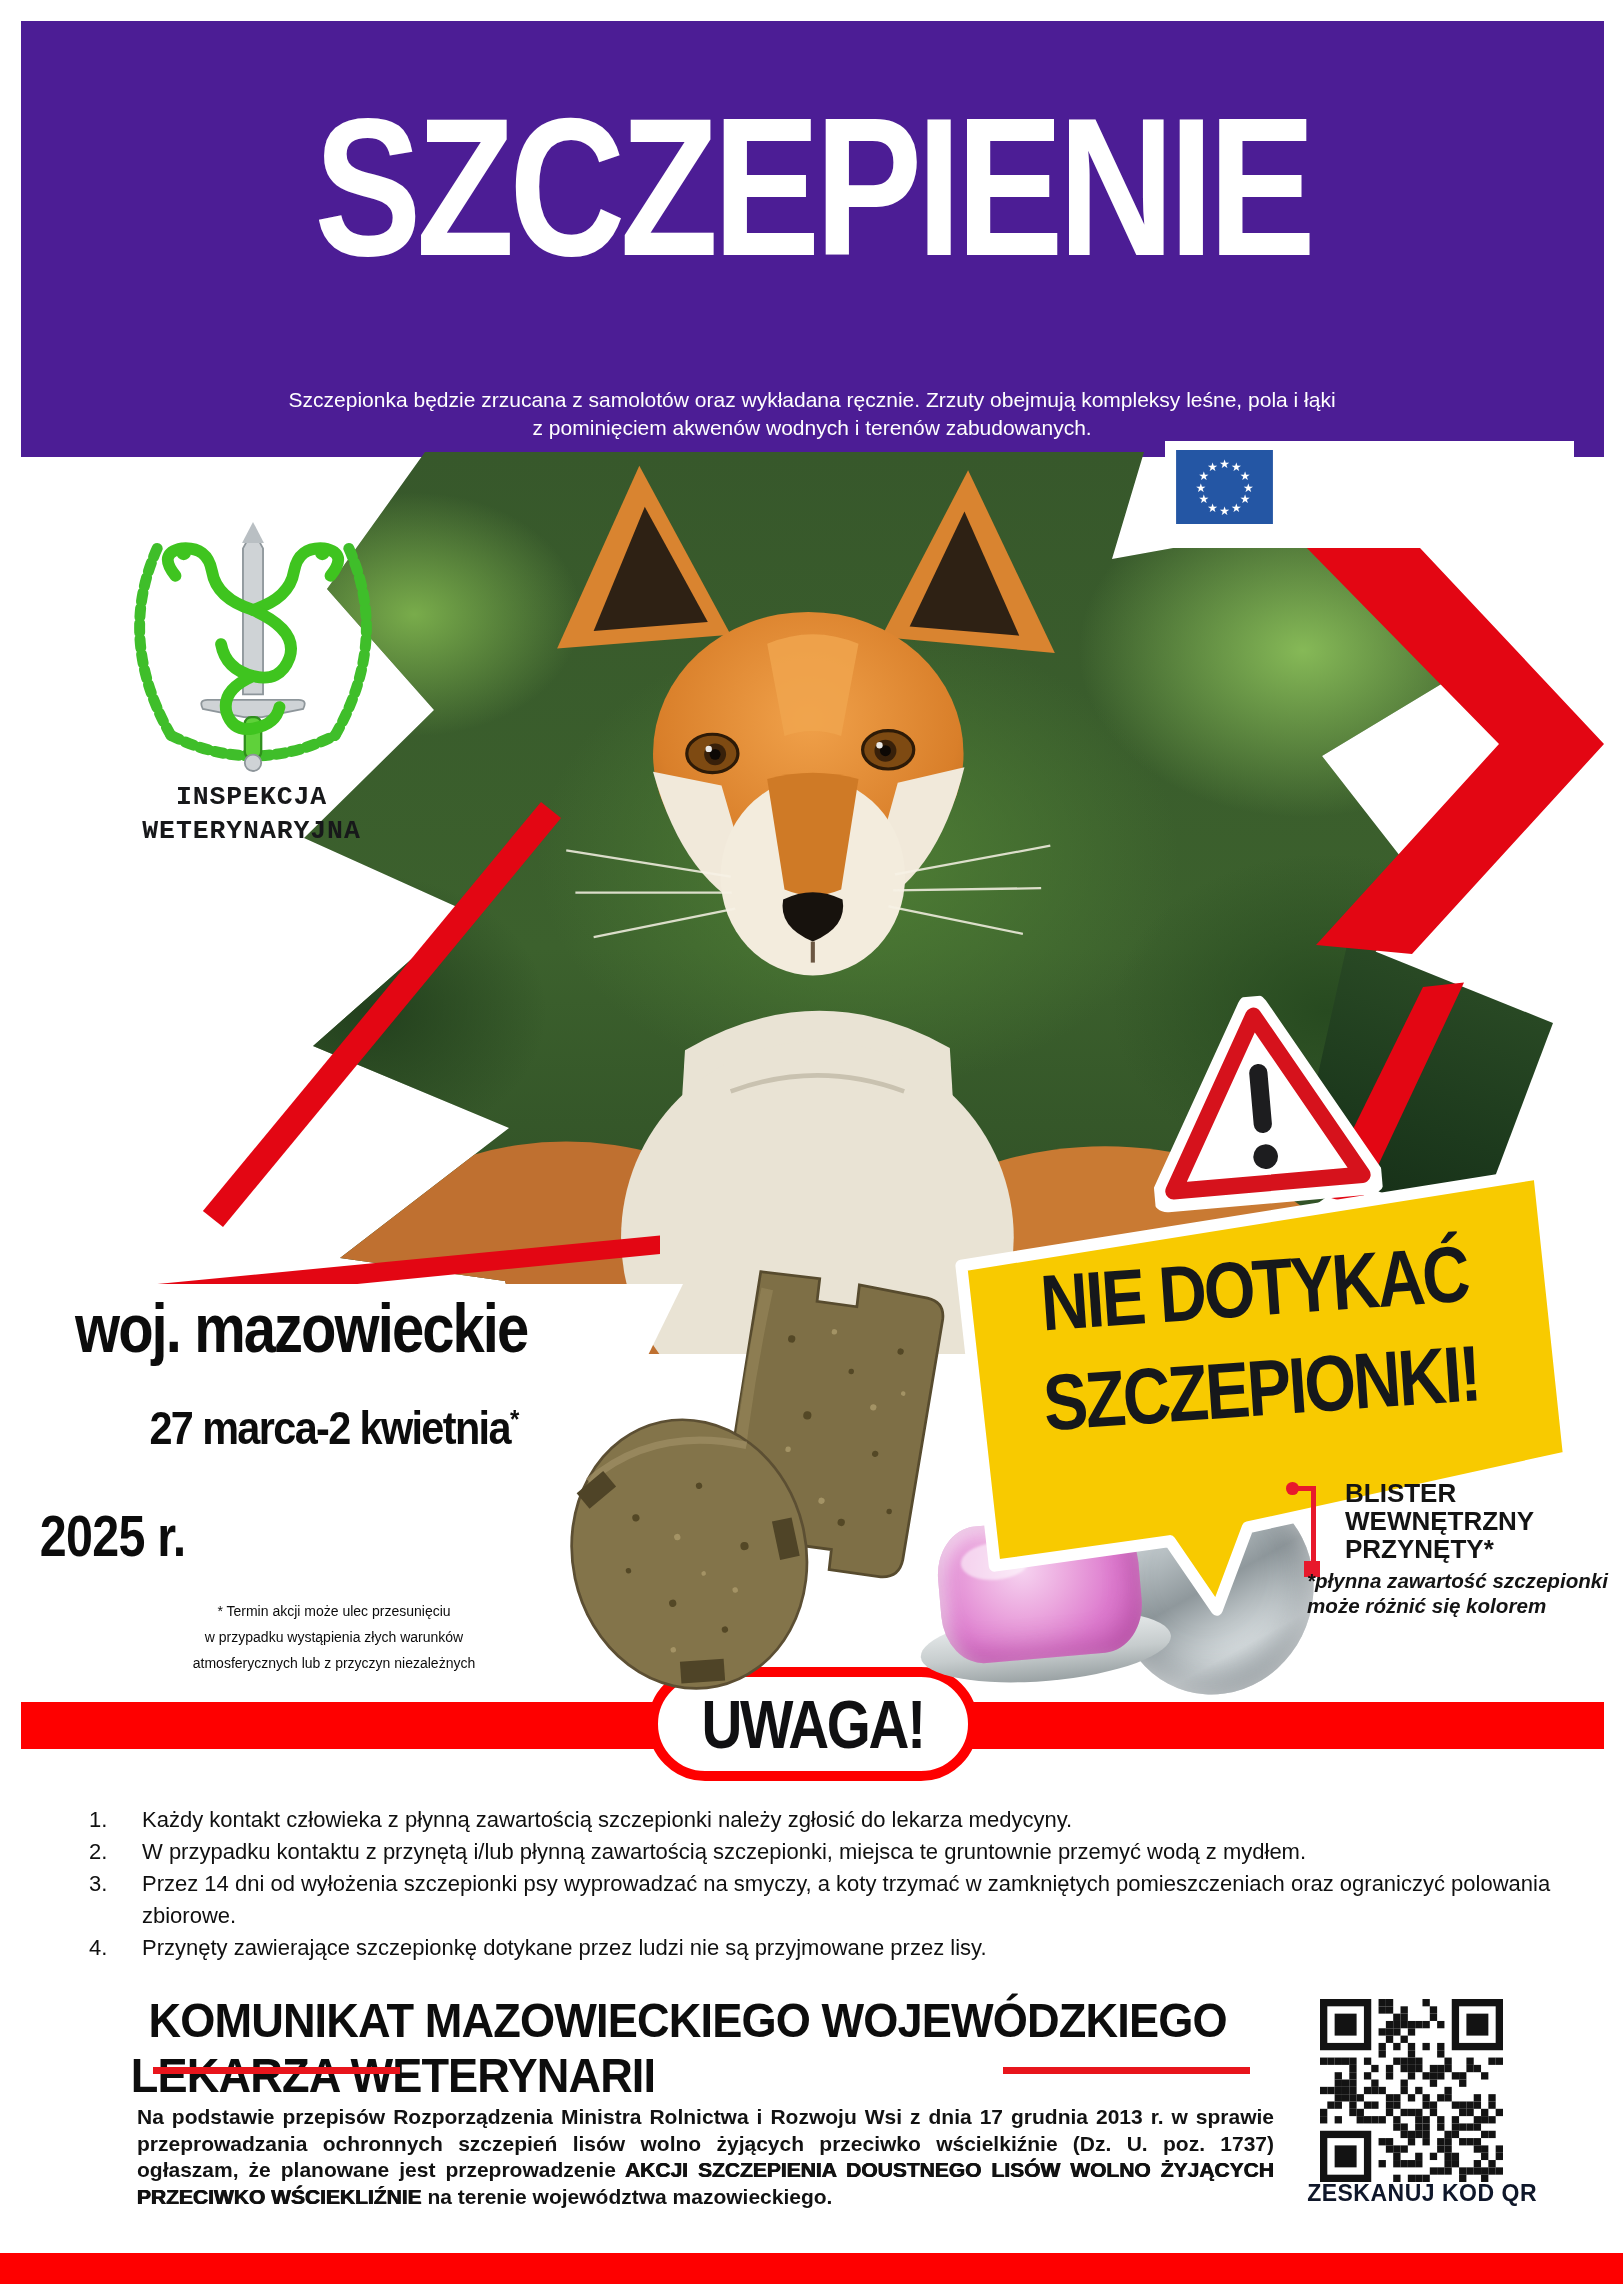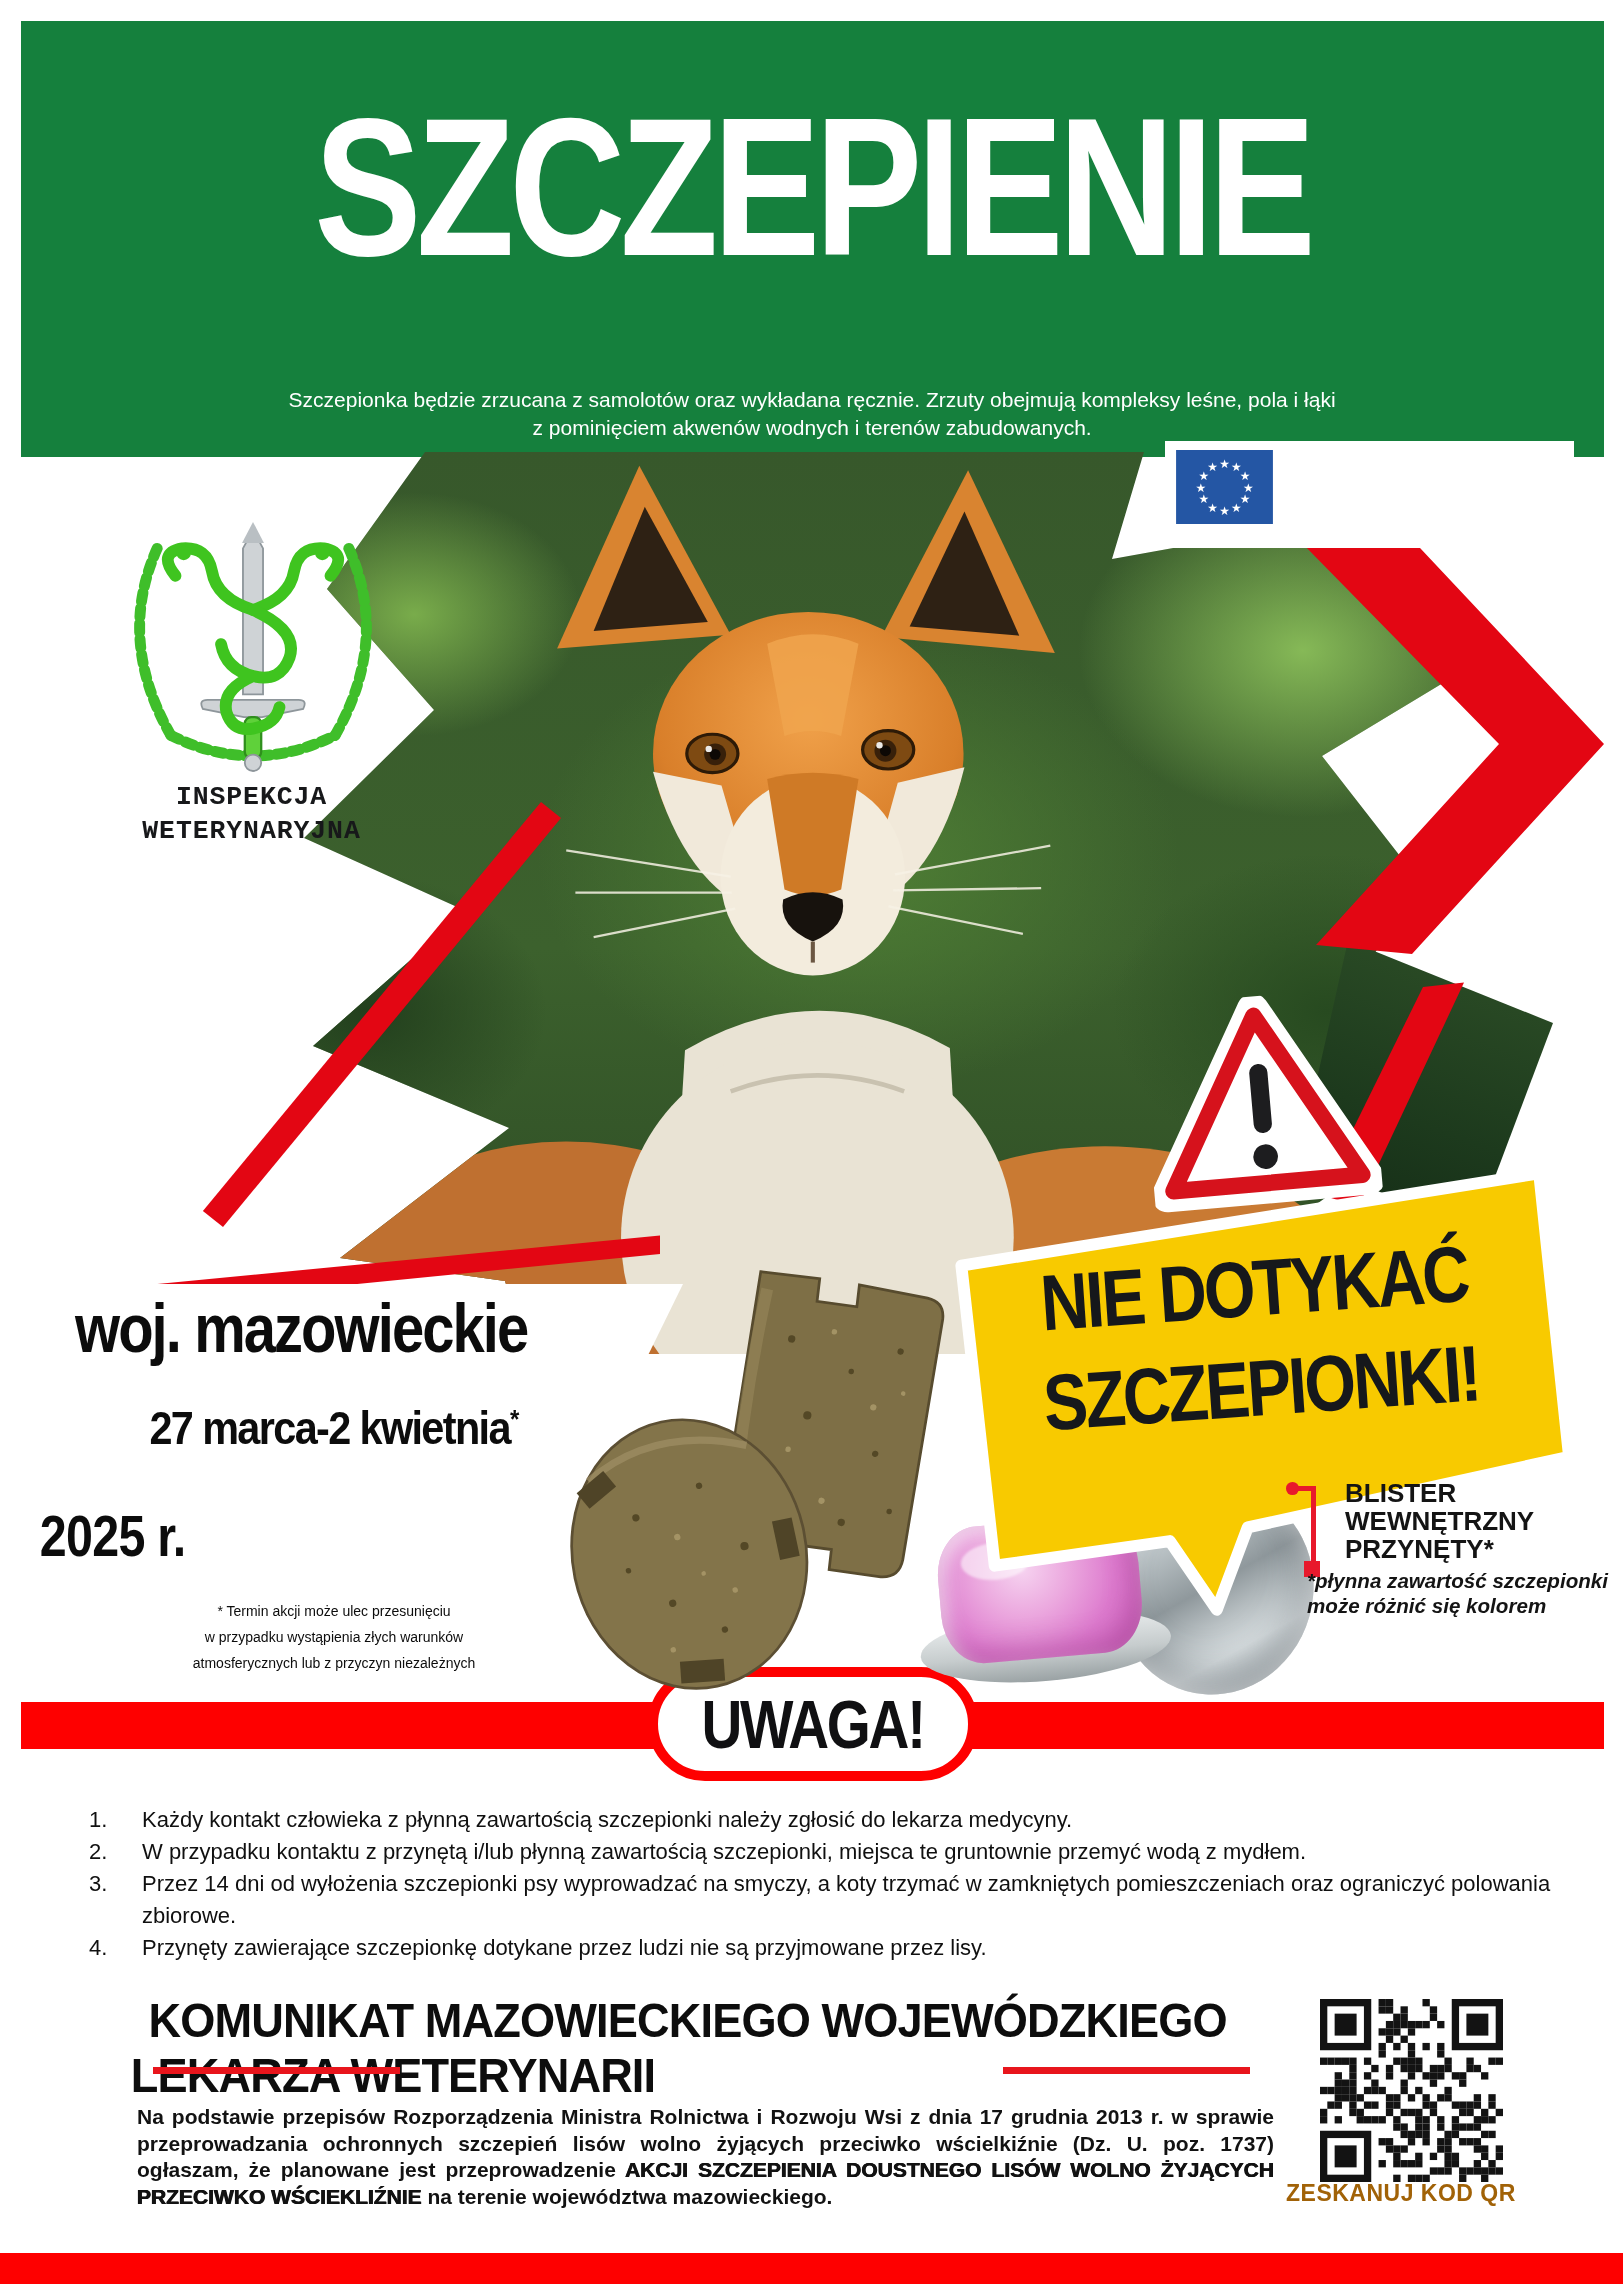--- a/index.html
+++ b/index.html
@@ -2,21 +2,21 @@
 <html style="font-size:7.3px"><head>
 <meta charset="utf-8">
 <style>
   html,body{margin:0;padding:0;background:#ffffff;}
   body{width:1624px;height:2288px;position:relative;overflow:hidden;
        font-family:"Liberation Sans","DejaVu Sans",sans-serif;color:#111;}
   .abs{position:absolute;}
   .squeeze{display:inline-block;transform:scaleX(.85);transform-origin:50% 50%;}
 
   
-  .hdr{left:20.6px;top:20.6px;width:1583px;height:436px;background:#15803d;z-index:3;}
+  .hdr{left:20.6px;top:20.6px;width:1583px;height:436px;background:#4c1d95;z-index:3;}
   .hdr-title{position:absolute;left:0;right:0;top:69px;text-align:center;color:#fff;
              font-weight:900;font-size:196px;line-height:1;letter-spacing:-6.4px;white-space:nowrap;}
   .hdr-title .squeeze{transform:scaleX(.82);}
   .hdr-sub{position:absolute;left:0;right:0;top:270px;text-align:center;color:#fff;
            font-weight:900;font-size:84px;line-height:1;letter-spacing:-2.3px;white-space:nowrap;}
   .hdr-sub .squeeze{transform:scaleX(.9);}
   .hdr-note{position:absolute;left:0;right:0;top:365px;text-align:center;color:#fff;
             font-weight:500;font-size:21px;line-height:28px;}
 
   
@@ -130,21 +130,21 @@
   .ann-head .squeeze{transform:scaleX(.94);}
   .dash{height:7.3px;background:#e8151c;z-index:10;}
   .dash-l{left:153px;top:2067px;width:247px;}
   .dash-r{left:1003px;top:2067px;width:247px;}
   .ann-body{left:137px;top:2104px;width:1137px;z-index:10;color:#121212;
     font-weight:700;font-size:21px;line-height:26.5px;text-align:justify;}
   .xbold{text-shadow:0.4px 0 0 currentColor,-0.4px 0 0 currentColor;}
 
   
   .qr{left:1320px;top:1999px;width:183px;height:183px;z-index:10;}
-  .qr-caption{left:1286px;top:2180px;width:251px;text-align:left;z-index:10;color:#a16207;
+  .qr-caption{left:1286px;top:2180px;width:251px;text-align:right;z-index:10;color:#0f172a;
     font-weight:900;font-size:23px;letter-spacing:0.5px;white-space:nowrap;}
 
   .footer-bar{left:0;top:2253px;width:1624px;height:34px;background:#fe0000;z-index:10;}
 </style>
 </head>
 <body>
 
 <div>
 
   <div class="abs hdr">

